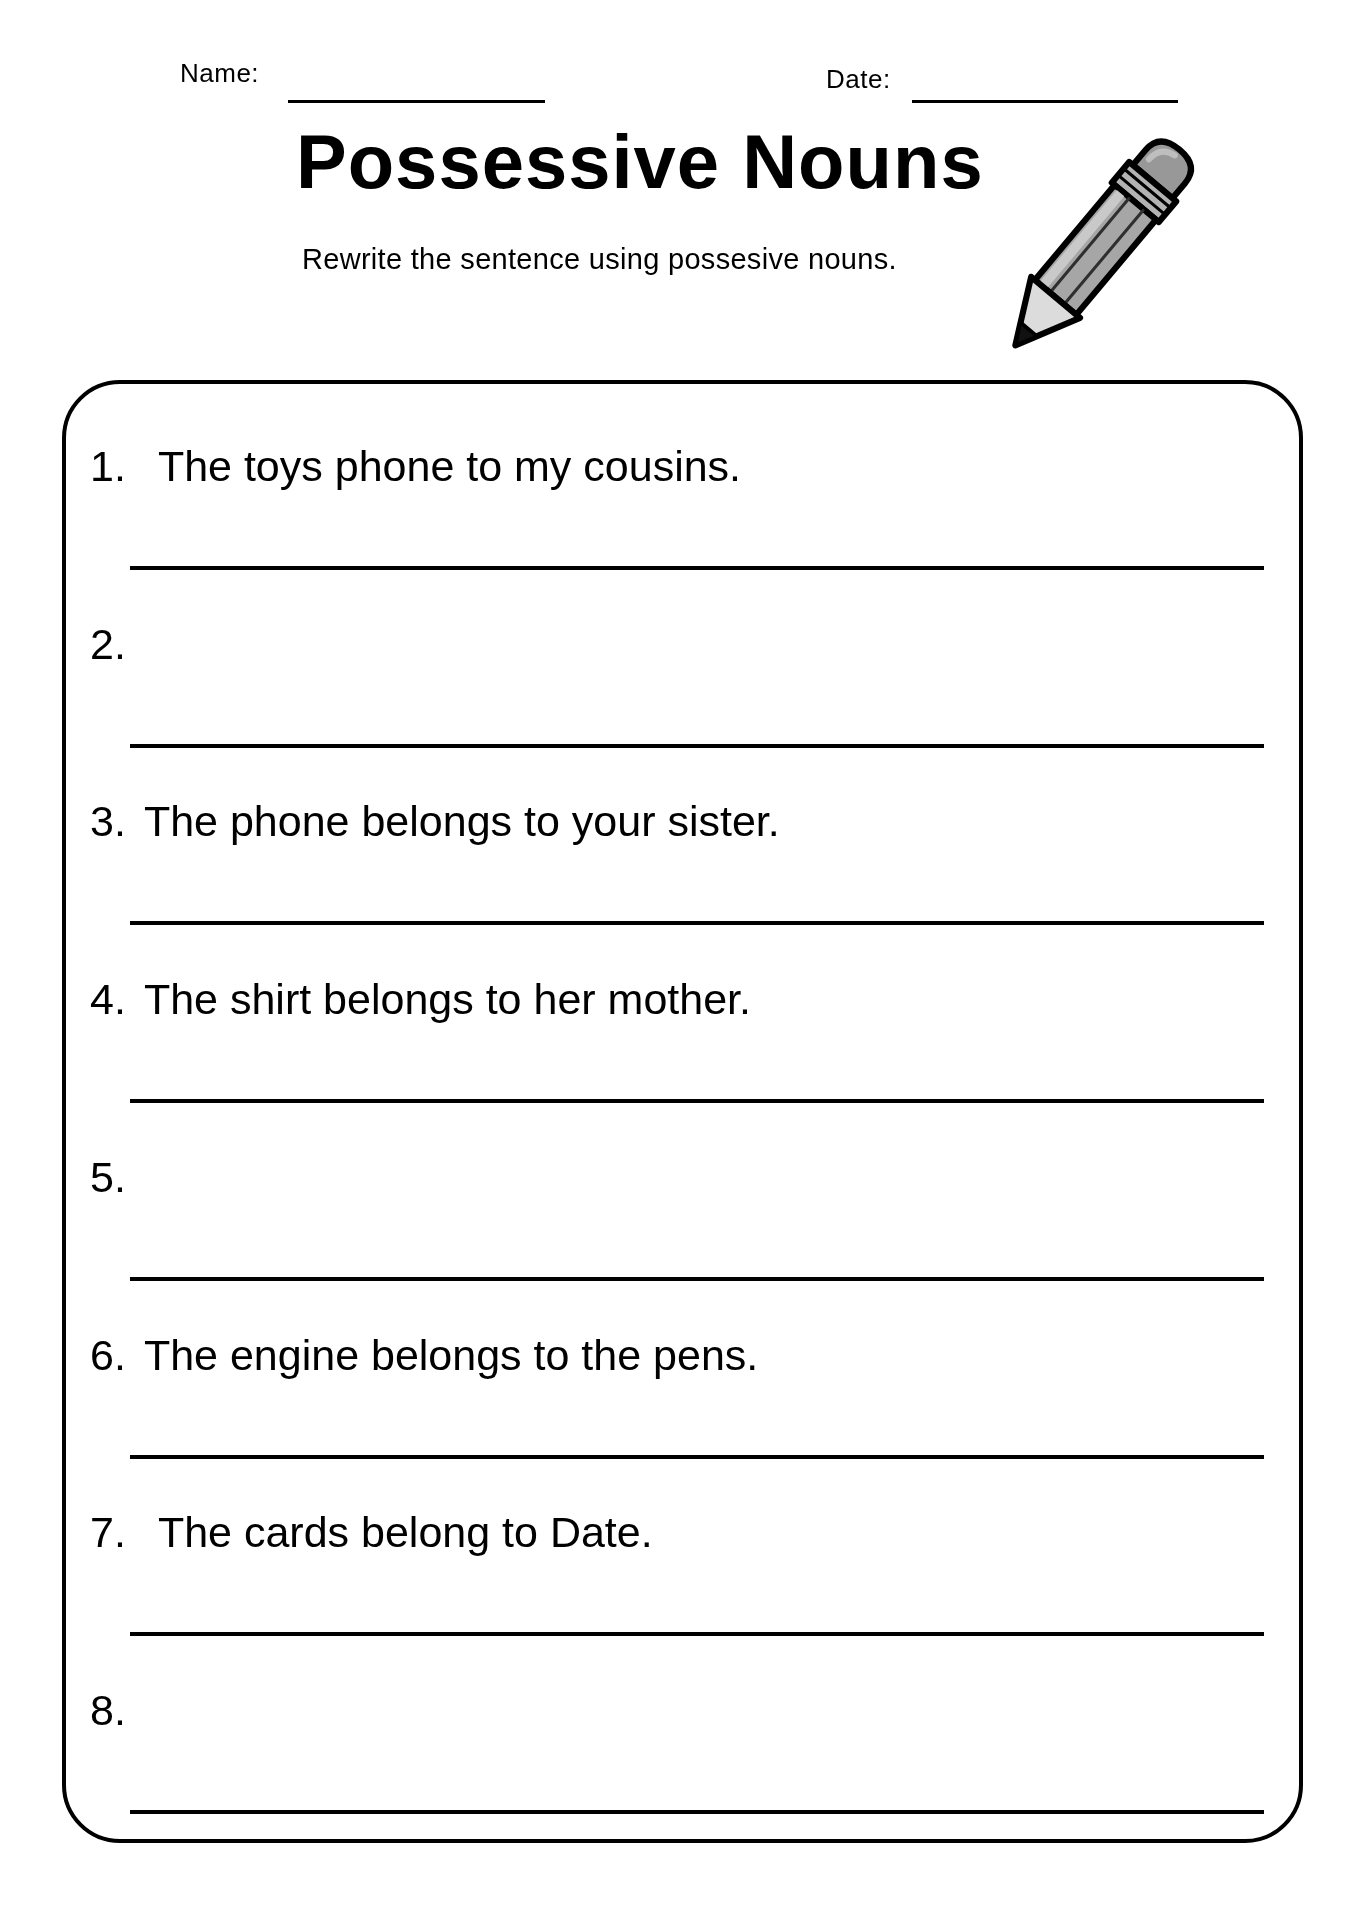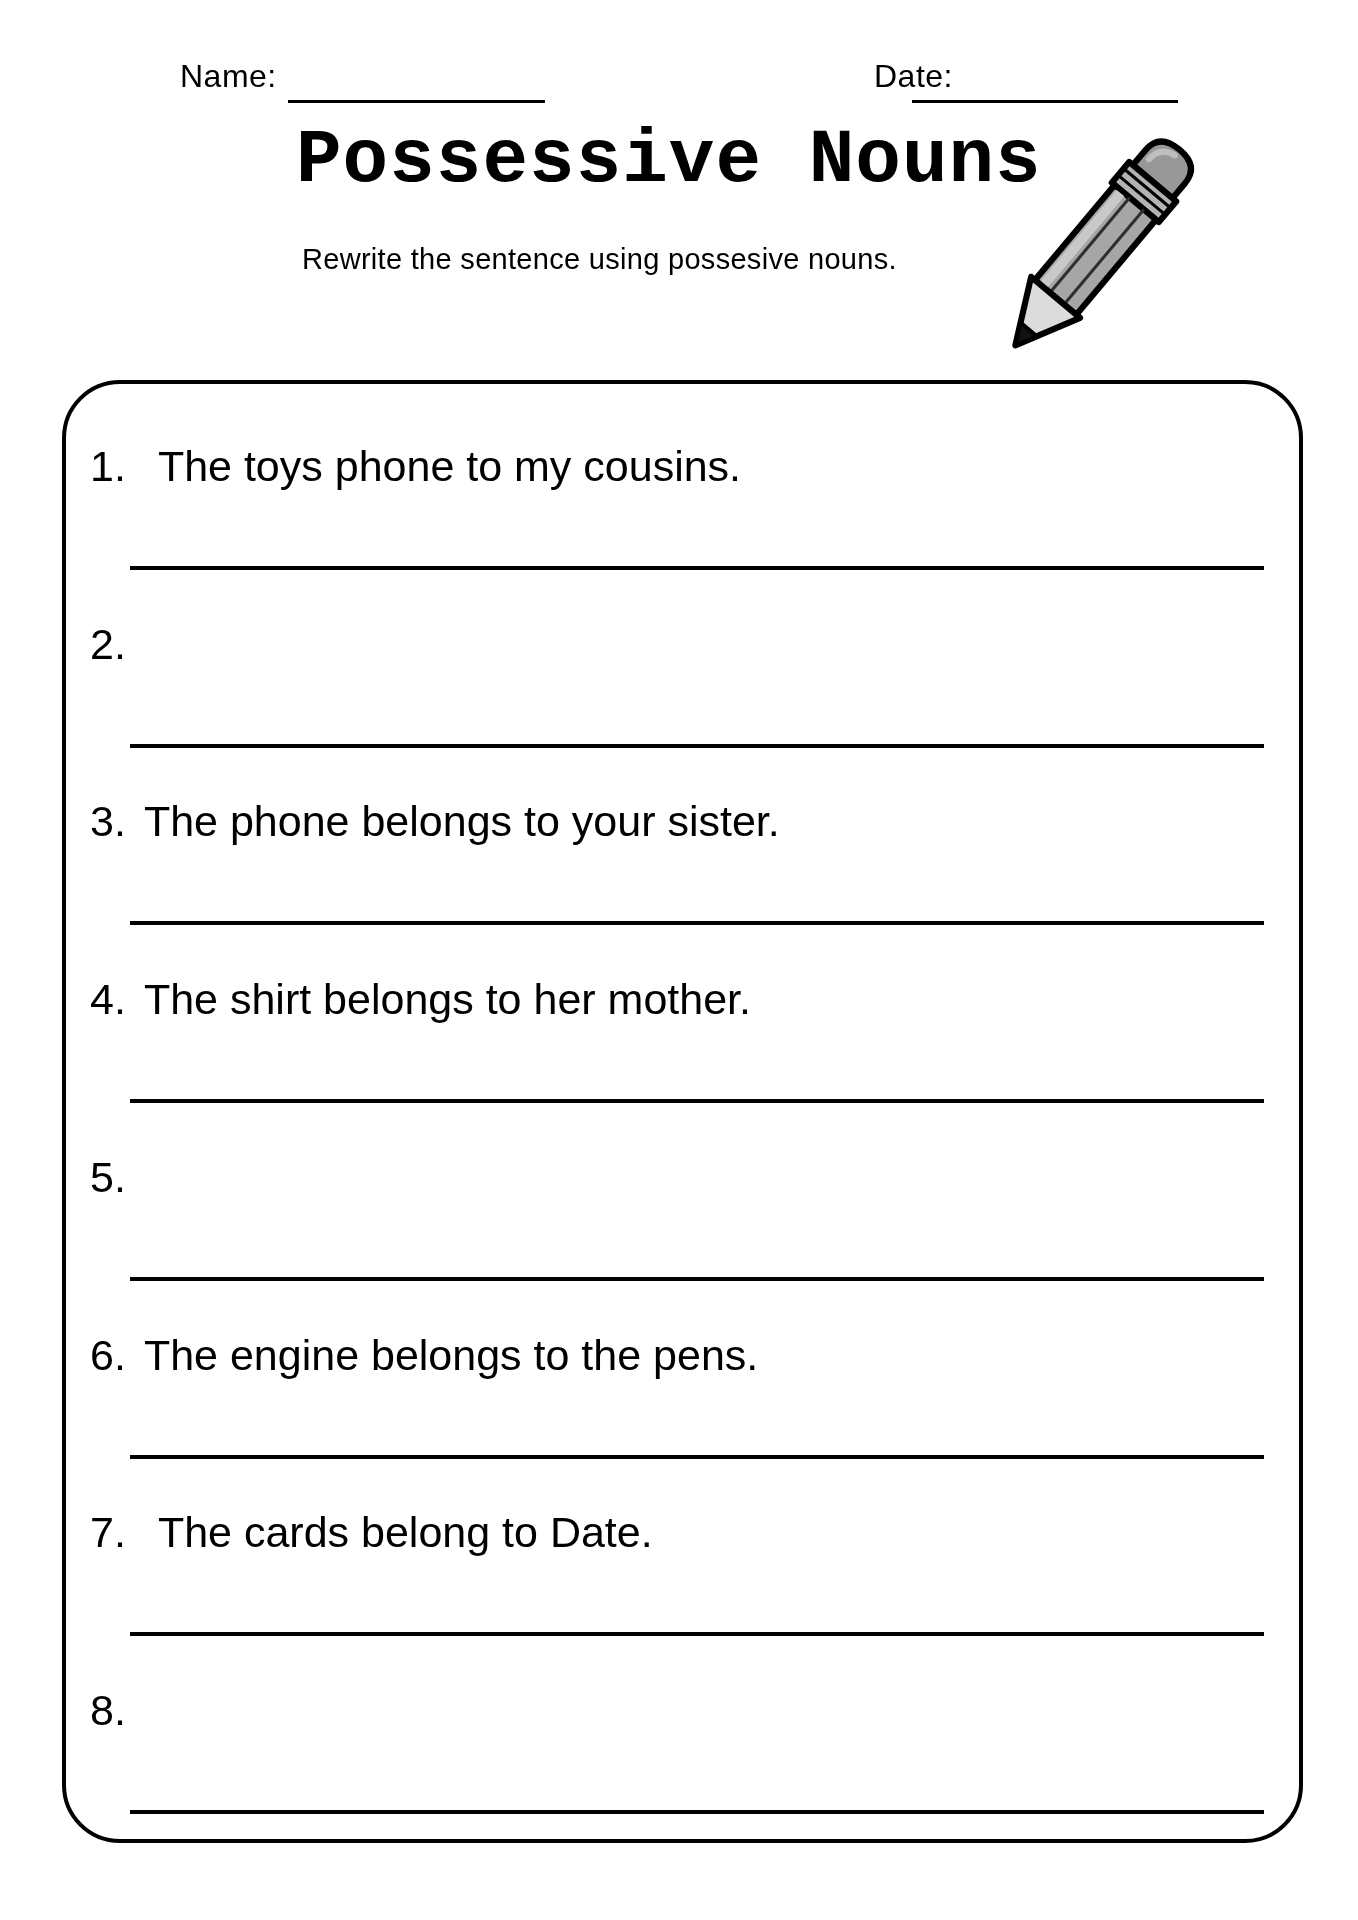--- a/index.html
+++ b/index.html
@@ -7,39 +7,39 @@
     width:1358px;height:1920px;
     background:#ffffff;
     position:relative;
     font-family:"Liberation Sans", sans-serif;
     color:#000;
     overflow:hidden;
   }
   
   .field-label{
     position:absolute;
-    font-size:32px;
+    font-size:26px;
     letter-spacing:0.5px;
     color:#000;
   }
   #name-label{left:180px;top:58px;}
-  #date-label{left:826px;top:58px;margin-left:48px;}
+  #date-label{left:826px;top:64px;}
   .blank-line{
     position:absolute;
     height:3px;
     background:#000;
   }
   #name-line{left:288px;top:100px;width:257px;}
   #date-line{left:912px;top:100px;width:266px;}
 
   
   #worksheet-title{
     position:absolute;
     left:296px;top:120px;
-    font-family:Liberation Mono, monospace;
+    font-family:Liberation Sans, sans-serif;
     font-weight:bold;
     font-size:76px;
     letter-spacing:1px;
     line-height:1.1;
     color:#000;
     white-space:nowrap;
   }
   #worksheet-subtitle{
     position:absolute;
     left:302px;top:243px;

